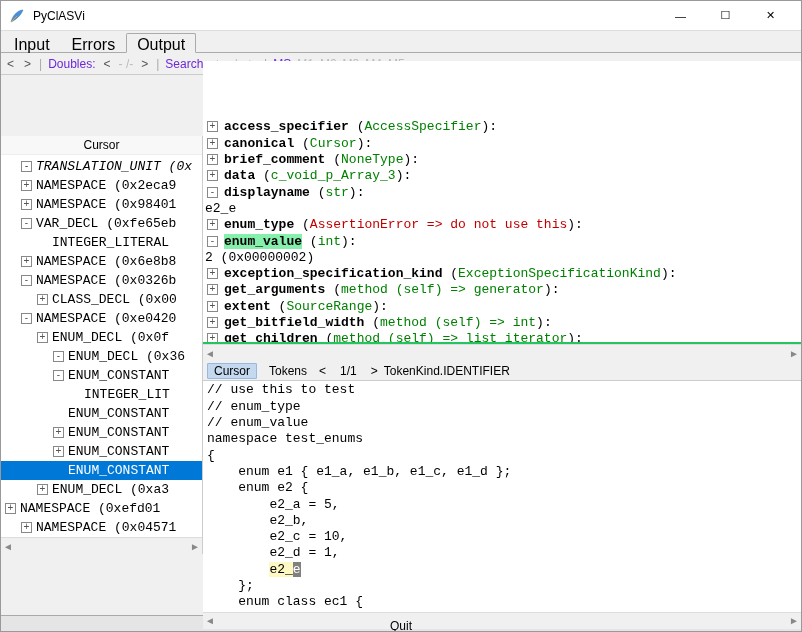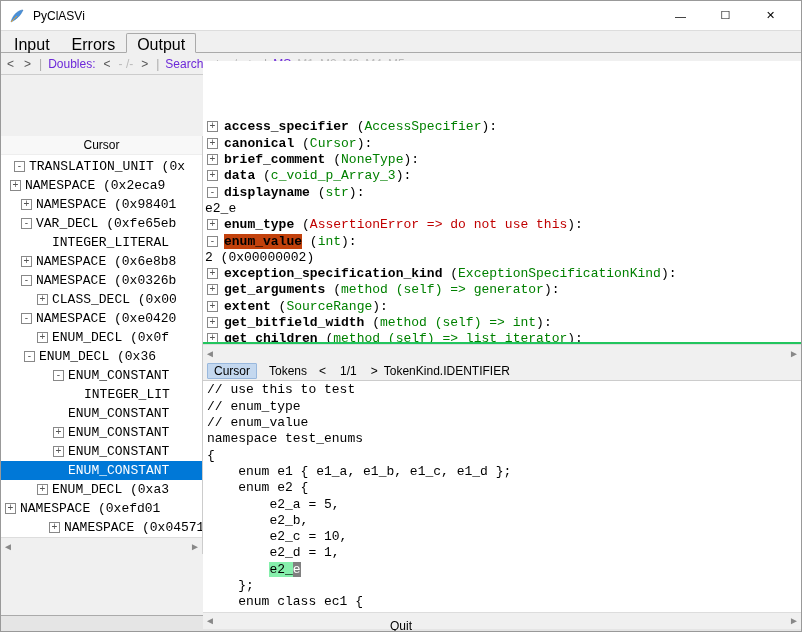--- a/index.html
+++ b/index.html
@@ -142,21 +142,21 @@
 .props .pbox {
   display: inline-block;
   width: 11px; height: 11px;
   border: 1px solid #888;
   text-align: center; line-height: 8px; font-size: 10px; font-family: Arial;
   margin: 0 6px 0 2px;
   vertical-align: 1px; color: #555; background:#fff;
 }
 .green { color: #008000; }
 .red { color: #c00000; }
-.hl { background: #c2410c; }
+.hl { background: #86efac; }
 .phscroll, .rhscroll {
   height: 17px; background:#f0f0f0; border-top:1px solid #ddd;
   display:flex;align-items:center;justify-content:space-between;padding:0 2px;font-size:10px;color:#888;
 }
 .srcbar {
   display: flex;
   align-items: center;
   background: #f0f0f0;
   height: 20px;
   font-size: 12px;
@@ -170,21 +170,21 @@
 .srcbar .tab2.active { background: #c4d8ef; border:1px solid #99b8dd; border-radius:1px;}
 .source {
   flex: 1;
   overflow: hidden;
   font-family: Consolas, "Courier New", monospace;
   font-size: 13px;
   line-height: 16.3px;
   padding: 1px 4px;
   white-space: pre;
 }
-.source .mark-y { background: #86efac; }
+.source .mark-y { background: #fef9c3; }
 .source .mark-g { background: #808080; color:#fff; }
 .footer {
   height: 22px;
   background: #e5e5e5;
   border-top: 1px solid #aaa;
   text-align: center;
   line-height: 21px;
   font-size: 12px;
 }
 </style>
@@ -229,40 +229,40 @@
   <span class="dim">M2</span>
   <span class="dim">M3</span>
   <span class="dim">M4</span>
   <span class="dim">M5</span>
 </div>
 
 <div class="content">
   <div class="left">
     <div class="left-header">Cursor</div>
     <div class="tree" id="tree">
-        <div class="tree-row" style="padding-left: 13px;"><span class="box">-</span><span>TRANSLATION_UNIT (0x</span></div>
-        <div class="tree-row" style="padding-left: 9px;"><span class="box">+</span><span>NAMESPACE (0x2eca9</span></div>
+        <div class="tree-row" style="padding-left: 20px; font-style: italic;"><span class="box">-</span><span>TRANSLATION_UNIT (0x</span></div>
+        <div class="tree-row" style="padding-left: 20px;"><span class="box">+</span><span>NAMESPACE (0x2eca9</span></div>
         <div class="tree-row" style="padding-left: 20px;"><span class="box">+</span><span>NAMESPACE (0x98401</span></div>
         <div class="tree-row" style="padding-left: 20px;"><span class="box">-</span><span>VAR_DECL (0xfe65eb</span></div>
         <div class="tree-row" style="padding-left: 36px;"><span style="display:inline-block;width:15px"></span><span>INTEGER_LITERAL</span></div>
         <div class="tree-row" style="padding-left: 20px;"><span class="box">+</span><span>NAMESPACE (0x6e8b8</span></div>
         <div class="tree-row" style="padding-left: 20px;"><span class="box">-</span><span>NAMESPACE (0x0326b</span></div>
         <div class="tree-row" style="padding-left: 36px;"><span class="box">+</span><span>CLASS_DECL (0x00</span></div>
         <div class="tree-row" style="padding-left: 20px;"><span class="box">-</span><span>NAMESPACE (0xe0420</span></div>
         <div class="tree-row" style="padding-left: 36px;"><span class="box">+</span><span>ENUM_DECL (0x0f</span></div>
-        <div class="tree-row" style="padding-left: 23px;"><span class="box">-</span><span>ENUM_DECL (0x36</span></div>
+        <div class="tree-row" style="padding-left: 52px;"><span class="box">-</span><span>ENUM_DECL (0x36</span></div>
         <div class="tree-row" style="padding-left: 52px;"><span class="box">-</span><span>ENUM_CONSTANT</span></div>
         <div class="tree-row" style="padding-left: 68px;"><span style="display:inline-block;width:15px"></span><span>INTEGER_LIT</span></div>
         <div class="tree-row" style="padding-left: 52px;"><span style="display:inline-block;width:15px"></span><span>ENUM_CONSTANT</span></div>
         <div class="tree-row" style="padding-left: 52px;"><span class="box">+</span><span>ENUM_CONSTANT</span></div>
         <div class="tree-row" style="padding-left: 52px;"><span class="box">+</span><span>ENUM_CONSTANT</span></div>
         <div class="tree-row selected" style="padding-left: 52px;"><span style="display:inline-block;width:15px"></span><span>ENUM_CONSTANT</span></div>
         <div class="tree-row" style="padding-left: 36px;"><span class="box">+</span><span>ENUM_DECL (0xa3</span></div>
         <div class="tree-row" style="padding-left: 4px;"><span class="box">+</span><span>NAMESPACE (0xefd01</span></div>
-        <div class="tree-row" style="padding-left: 20px; margin-left: 28px;"><span class="box">+</span><span>NAMESPACE (0x04571</span></div>
+        <div class="tree-row" style="padding-left: 20px;"><span class="box">+</span><span>NAMESPACE (0x04571</span></div>
       </div>
     <div class="hscroll">
         <span>◄</span>
         <span style="flex:1"></span>
         <span>►</span>
       </div>
   </div>
   <div class="right">
     <div class="props" id="props">
         <div class="row"><span class="pbox">+</span><b>access_specifier</b> (<span class="green">AccessSpecifier</span>):</div>

